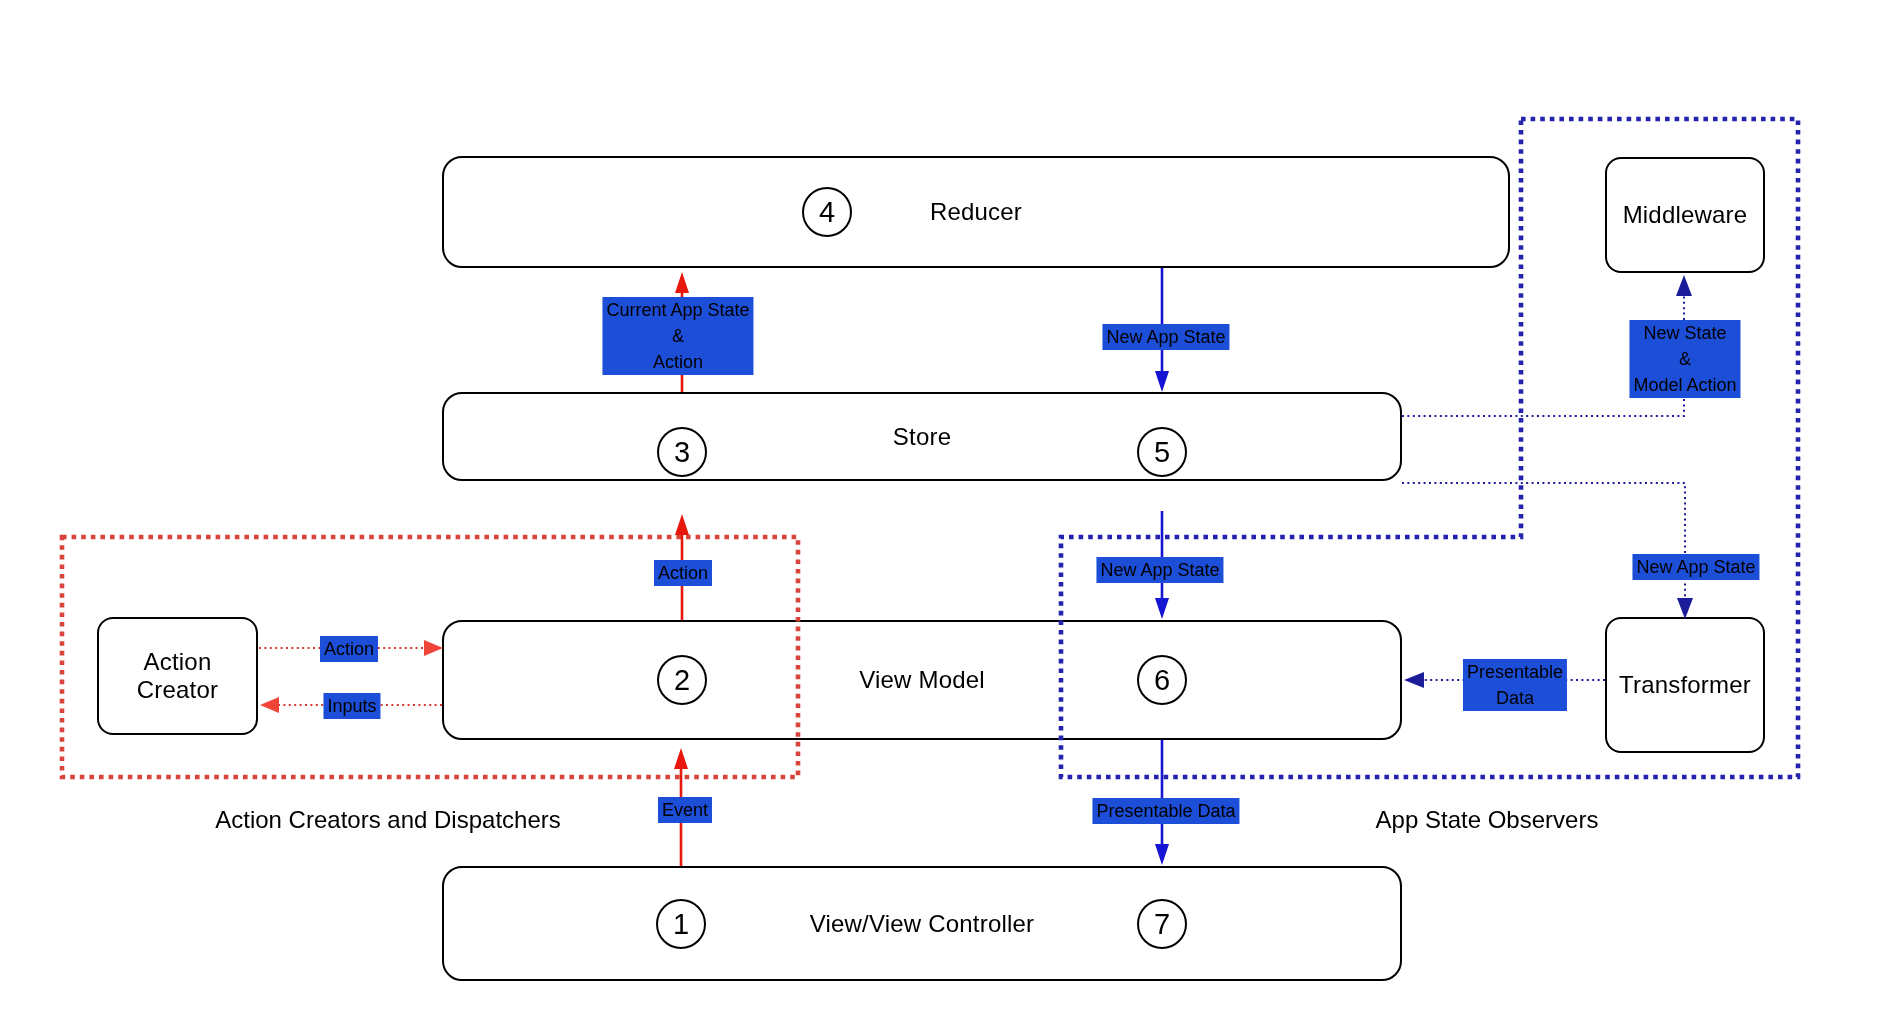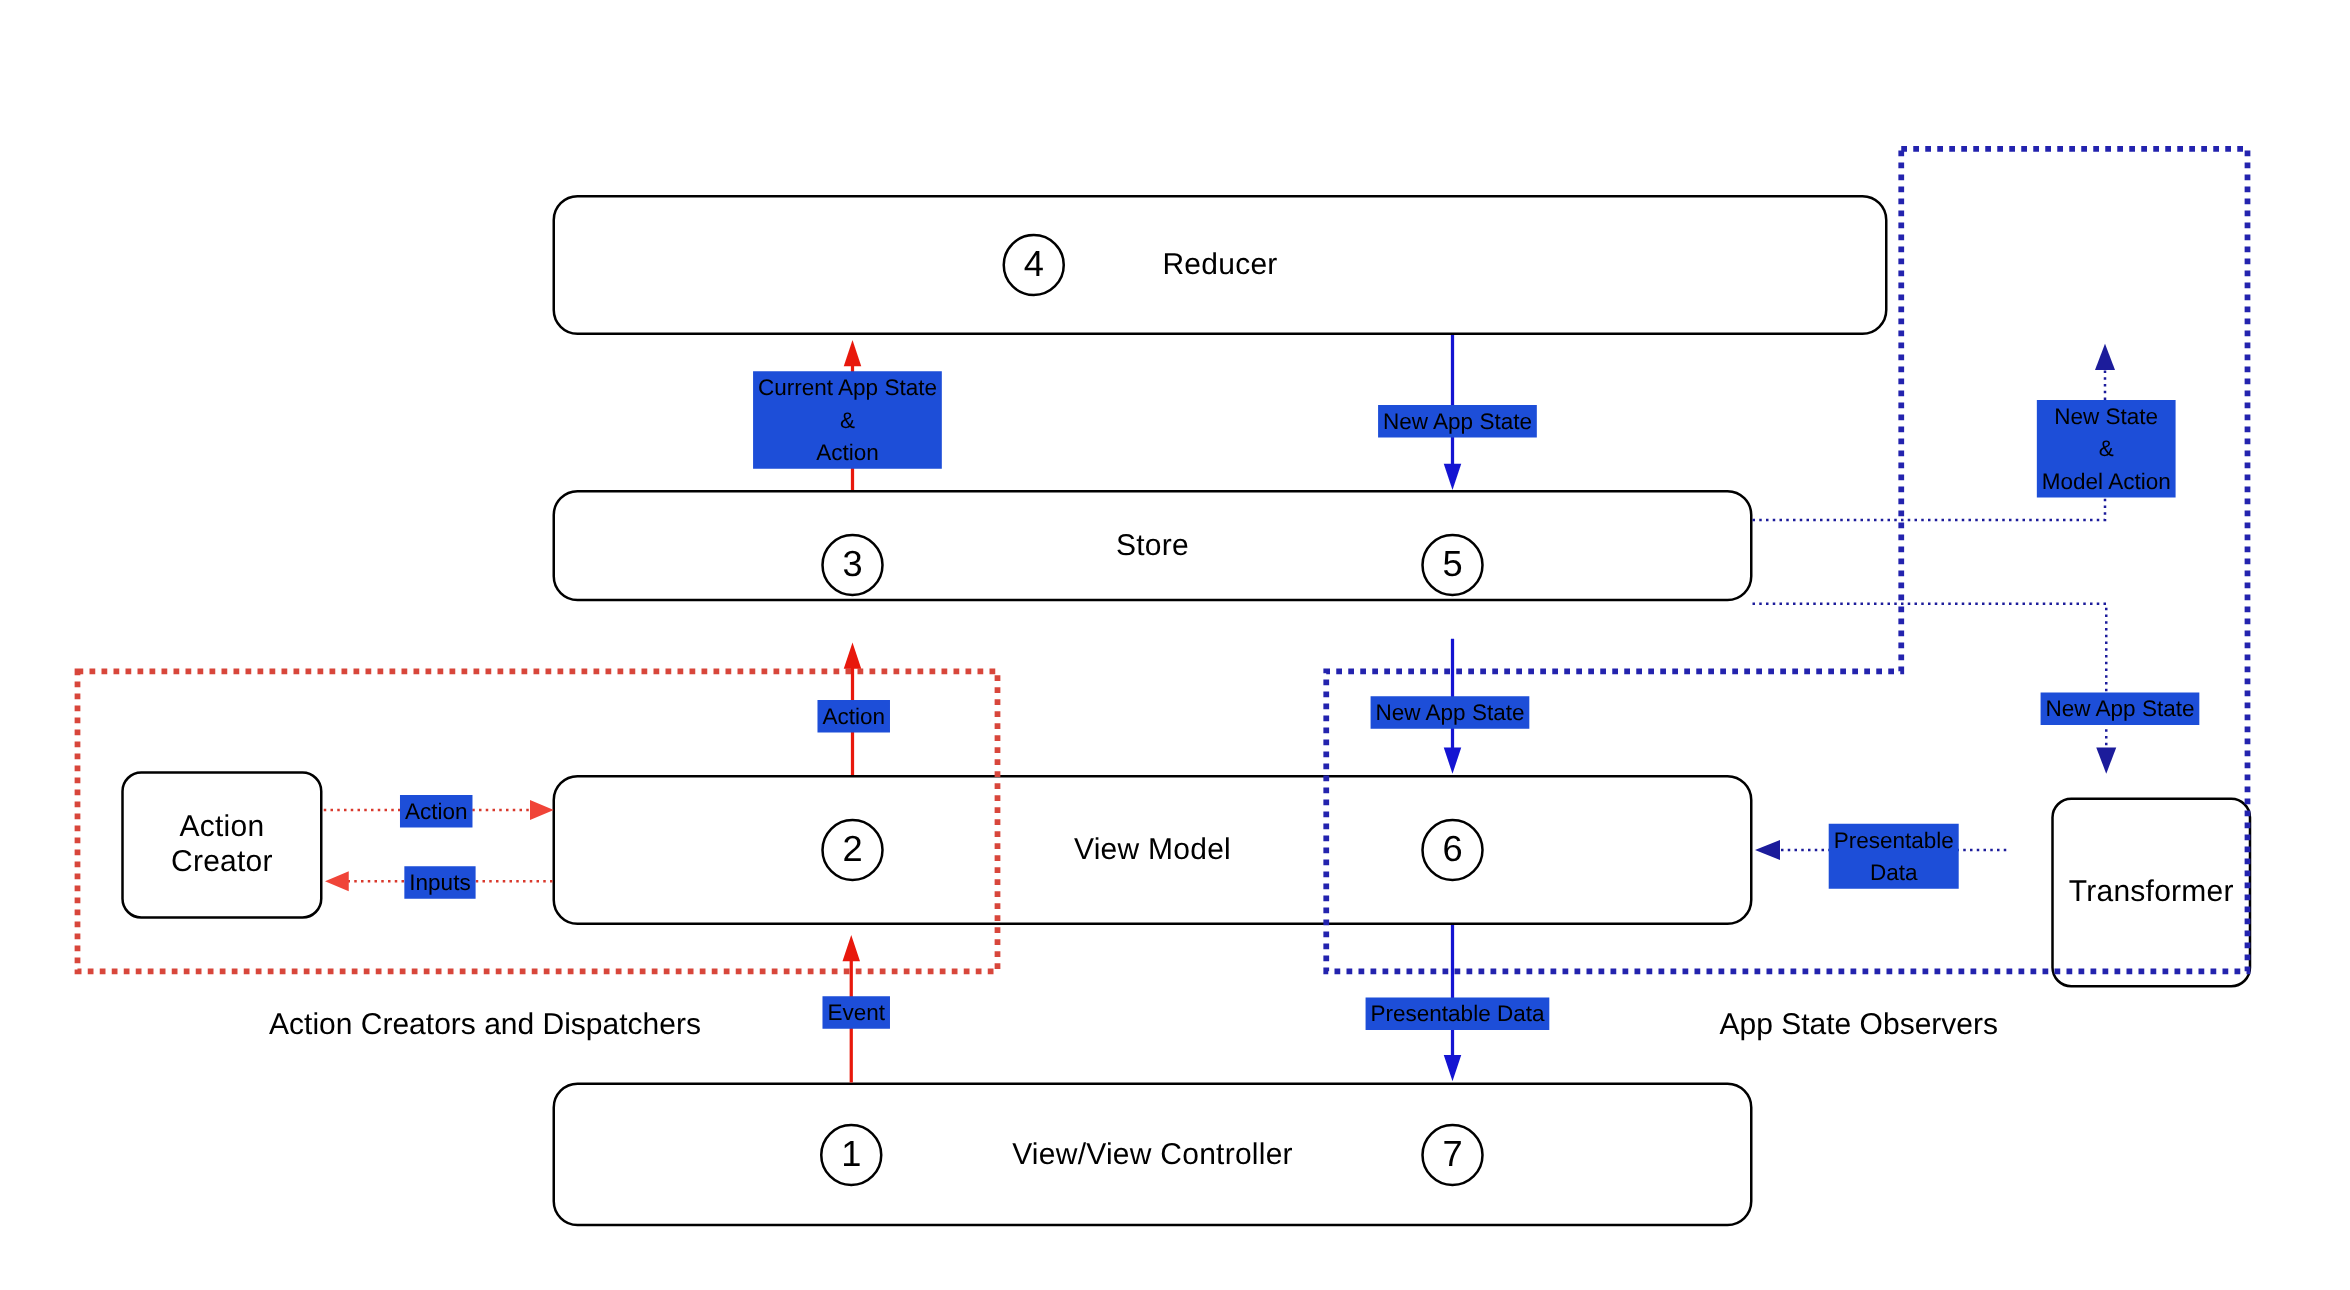--- a/index.html
+++ b/index.html
@@ -125,22 +125,25 @@
     <span>7</span>
   </div>
 
   <div class="box smallbox" style="left:97px;top:617px;width:161px;height:118px;border-radius:16px;">
     <span class="box-label">
       <span style="display:block">Action</span>
       <span style="display:block">Creator</span>
     </span>
   </div>
 
+  <div class="box smallbox" style="left:1605px;top:157px;width:160px;height:116px;border-radius:16px;">
+    <span class="box-label">Middleware</span>
+  </div>
 
-  <div class="box smallbox" style="left:1605px;top:638px;width:160px;height:152px;border-radius:16px;margin-left:36px;">
+  <div class="box smallbox" style="left:1605px;top:617px;width:160px;height:136px;border-radius:16px;">
     <span class="box-label">Transformer</span>
   </div>
 
   <div class="arrow-label" style="left:678px;top:336px;">
     <span style="display:block">Current App State</span>
     <span style="display:block">&amp;</span>
     <span style="display:block">Action</span>
   </div>
 
   <div class="arrow-label" style="left:1166px;top:337px;">New App State</div>

